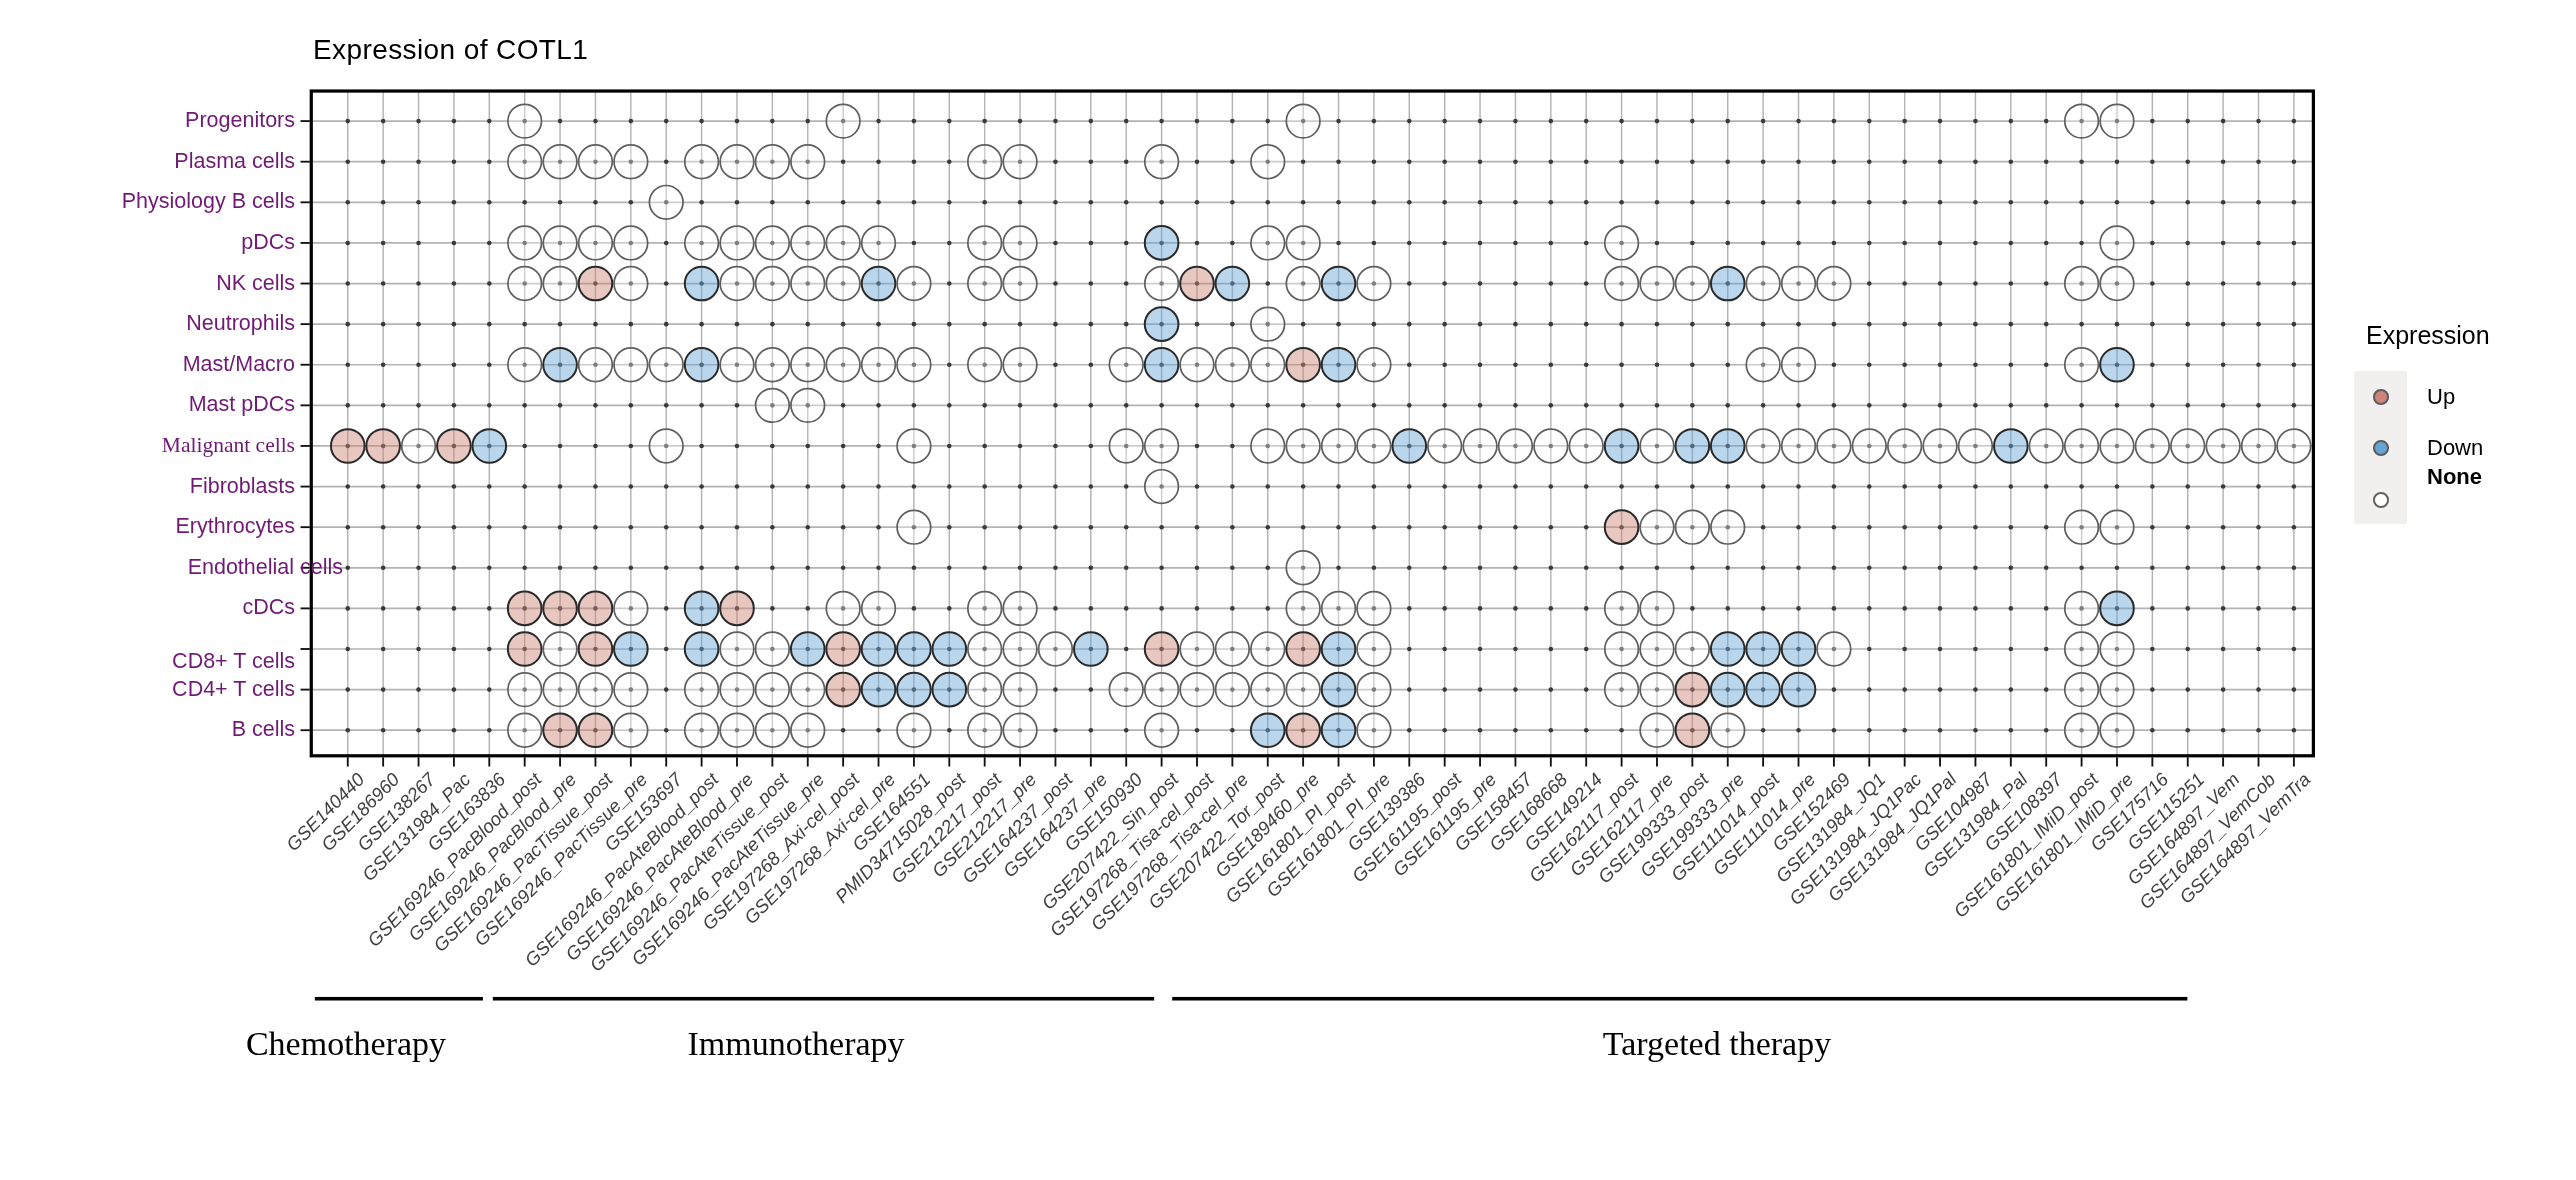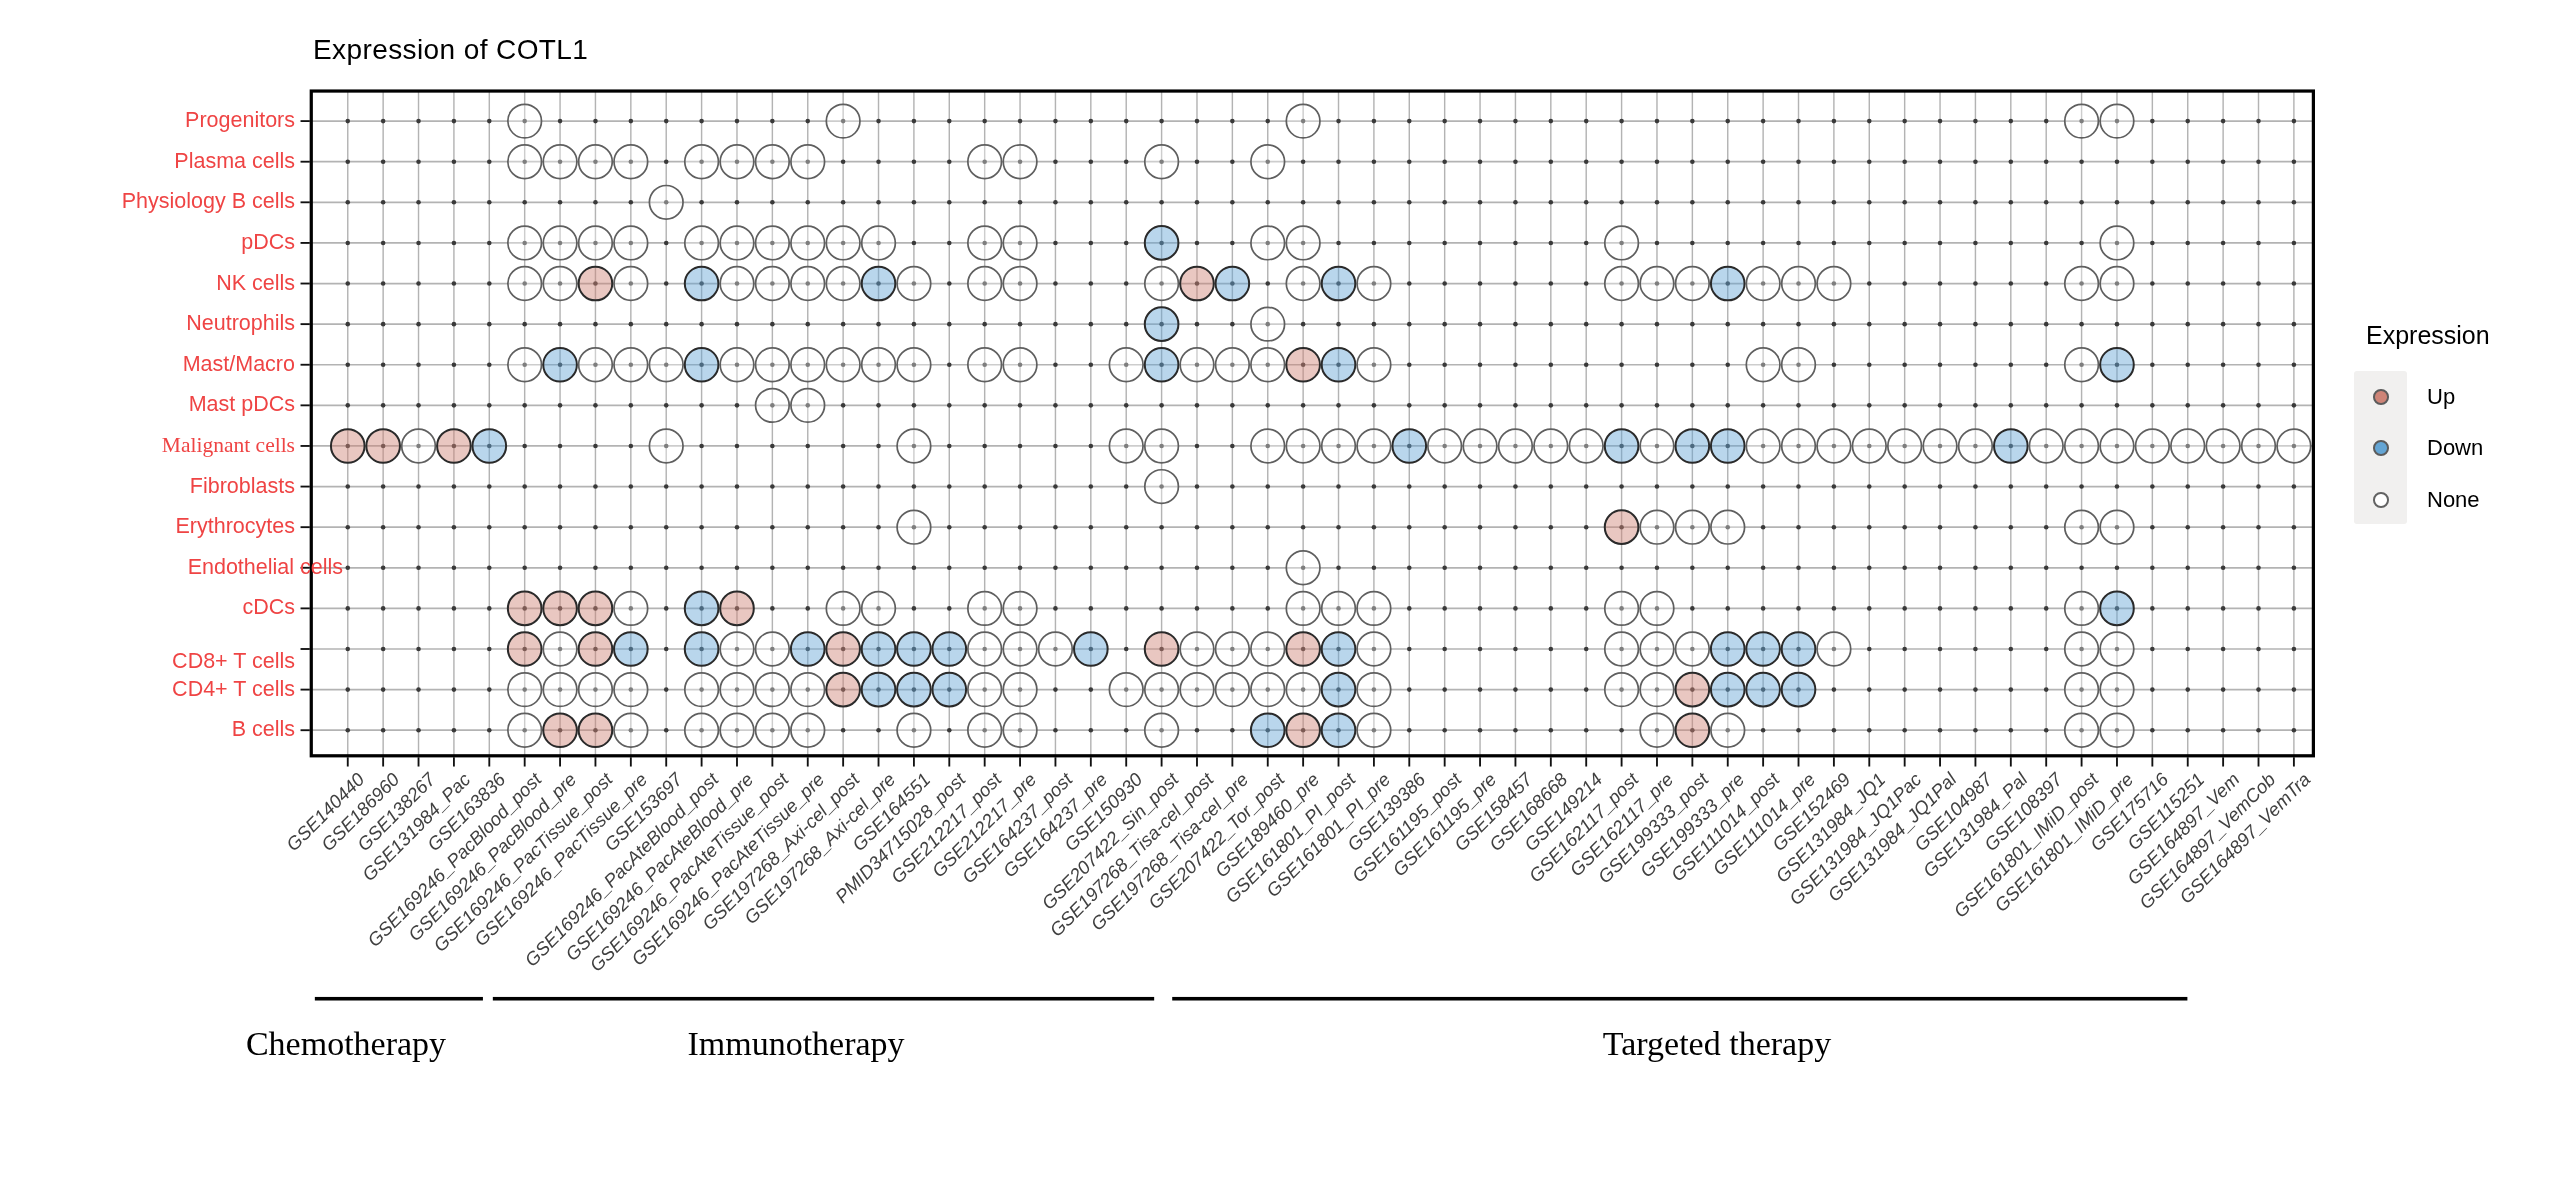--- a/index.html
+++ b/index.html
@@ -1,20 +1,20 @@
 <!DOCTYPE html>
 <html style="font-size:11.4px"><head>
 <meta charset="utf-8">
 <style>
   html,body{margin:0;padding:0;background:#ffffff;}
   body{width:2576px;height:1181px;overflow:hidden;font-family:"Liberation Sans","DejaVu Sans",sans-serif;}
   .stage{position:relative;width:2576px;height:1181px;background:#fff;}
   .chart-title{position:absolute;left:313px;top:34px;font-size:28px;color:#000;letter-spacing:0.4px;}
   #plot-svg{position:absolute;left:0;top:0;}
-  .ylabel{position:absolute;left:0;width:295px;text-align:right;font-size:21.5px;color:#ef4444;line-height:1;}
+  .ylabel{position:absolute;left:0;width:295px;text-align:right;font-size:21.5px;color:#701a75;line-height:1;}
   .xlabel{position:absolute;width:372px;text-align:right;font-size:18.6px;font-style:italic;color:#404040;
           transform-origin:100% 0;transform:rotate(-45deg);line-height:1;white-space:nowrap;}
   .group-label{position:absolute;font-family:"Liberation Serif","DejaVu Serif",serif;font-size:34px;color:#000;
                transform:translateX(-50%);white-space:nowrap;}
   .legend{position:absolute;}
   .legend-title{position:absolute;left:2366px;top:321px;font-size:25px;color:#000;}
   .legend-keybox{position:absolute;left:2354px;top:371px;width:53px;height:153px;background:#f1f0ef;border-radius:2.9px;}
   .legend-item-dot{position:absolute;width:15.7px;height:15.7px;border-radius:50%;box-sizing:border-box;border:2.1px solid #555;}
   .legend-item-label{position:absolute;font-size:22px;color:#000;line-height:1;}
 </style>
@@ -1396,17 +1396,17 @@
 
   <div class="legend">
     <div class="legend-title">Expression</div>
     <div class="legend-keybox"></div>
     <div id="legend-items">
         <div class="legend-item-dot" style="left: 2373px; top: 389px; background: rgb(206, 132, 119); border-color: rgb(92, 92, 92);"></div>
         <div class="legend-item-label" style="left: 2427px; top: 386px;">Up</div>
         <div class="legend-item-dot" style="left: 2373px; top: 440px; background: rgb(100, 165, 212); border-color: rgb(92, 92, 92);"></div>
         <div class="legend-item-label" style="left: 2427px; top: 437px;">Down</div>
         <div class="legend-item-dot" style="left: 2373px; top: 492px; background: rgb(255, 255, 255); border-color: rgb(99, 99, 99);"></div>
-        <div class="legend-item-label" style="left: 2427px; top: 489px;">None</div>
+        <div class="legend-item-label" style="left: 2427px; top: 466px; font-weight: bold;">None</div>
       </div>
   </div>
 </div>
 
 
 </body></html>

